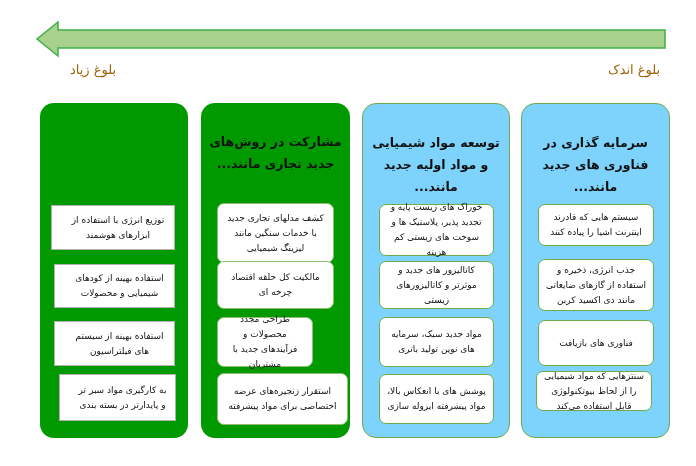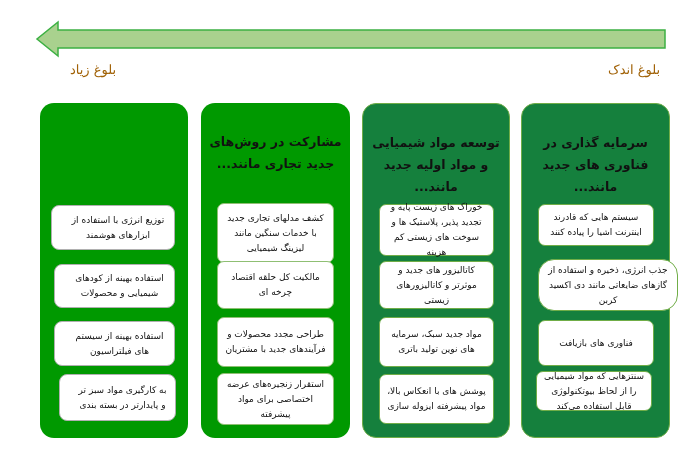--- a/index.html
+++ b/index.html
@@ -2,62 +2,62 @@
 <html><head>
 <meta charset="utf-8">
 <style>
   html, body { margin:0; padding:0; background:#ffffff; }
   body { width:696px; height:466px; position:relative; overflow:hidden;
          font-family:"DejaVu Sans", sans-serif; }
   .arrow { position:absolute; left:0; top:0; }
   .axis-label { position:absolute; top:62px; font-size:13px; color:#a16207; direction:rtl;
                 font-family:"DejaVu Serif", serif; }
   .col { position:absolute; top:103px; height:335px; border-radius:14px; box-sizing:border-box; }
-  .col.light { background:#15803d; border:1.5px solid #70ad47; }
+  .col.light { background:#7dd3fc; border:1.5px solid #70ad47; }
   .col.dark { background:#009900; border:none; }
   .col-title { position:absolute; left:6px; right:6px; text-align:center; direction:rtl;
                font-weight:bold; font-size:12.5px; line-height:22px; color:#111; }
   .item { position:absolute; background:#fff; box-sizing:border-box; display:flex;
           align-items:center; justify-content:center; text-align:center; direction:rtl;
           font-size:9px; line-height:15px; color:#111; padding:2px 6px; }
   .light .item { border:1px solid #70ad47; border-radius:7px; }
   .dark .item.rounded { border:1px solid #8fbf73; border-radius:7px; }
-  .dark .item.square { border:1px solid #b0b0b0; border-radius:8px;padding-left:16px; }
+  .dark .item.square { border:1px solid #b0b0b0; border-radius:0;padding-left:16px; }
 </style>
 </head>
 <body>
 
 <svg class="arrow" width="696" height="80">
   <polygon points="665,30 58,30 58,22 37,39 58,56 58,48 665,48" fill="#a9d18e" stroke="#3cb043" stroke-width="1.5"></polygon>
 </svg>
 <div class="axis-label" style="left:70px;">بلوغ زیاد</div>
 <div class="axis-label" style="left:608px;">بلوغ اندک</div>
 
 <div class="col light" style="left:521px; width:149px;">
   <div class="col-title" style="top:28px;">سرمایه گذاری در فناوری های جدید مانند...</div>
   <div class="item" style="left:16px; width:116px; top:100px; height:42px;">سیستم هایی که قادرند اینترنت اشیا را پیاده کنند</div>
-  <div class="item" style="left:16px; width:140px; top:155px; height:52px;border-radius:16px;">جذب انرژی، ذخیره و استفاده از گازهای ضایعاتی مانند دی اکسید کربن</div>
+  <div class="item" style="left:16px; width:116px; top:155px; height:52px;">جذب انرژی، ذخیره و استفاده از گازهای ضایعاتی مانند دی اکسید کربن</div>
   <div class="item" style="left:16px; width:116px; top:216px; height:46px;">فناوری های بازیافت</div>
   <div class="item" style="left:14px; width:116px; top:267px; height:40px;">سنتزهایی که مواد شیمیایی را از لحاظ بیوتکنولوژی قابل استفاده می‌کند</div>
 </div>
 
 <div class="col light" style="left:362px; width:148px;">
   <div class="col-title" style="top:28px;">توسعه مواد شیمیایی و مواد اولیه جدید مانند...</div>
   <div class="item" style="left:16px; width:115px; top:100px; height:52px;">خوراک های زیست پایه و تجدید پذیر، پلاستیک ها و سوخت های زیستی کم هزینه</div>
   <div class="item" style="left:16px; width:115px; top:157px; height:48px;">کاتالیزور های جدید و موثرتر و کاتالیزورهای زیستی</div>
   <div class="item" style="left:16px; width:115px; top:213px; height:50px;">مواد جدید سبک، سرمایه های نوین تولید باتری</div>
   <div class="item" style="left:16px; width:115px; top:270px; height:50px;">پوشش های با انعکاس بالا، مواد پیشرفته ایزوله سازی</div>
 </div>
 
 <div class="col dark" style="left:201px; width:149px;">
   <div class="col-title" style="top:28px;">مشارکت در روش‌های جدید تجاری مانند...</div>
   <div class="item rounded" style="left:16px; width:117px; top:100px; height:60px;">کشف مدلهای تجاری جدید با خدمات سنگین مانند لیزینگ شیمیایی</div>
   <div class="item rounded" style="left:16px; width:117px; top:158px; height:48px;">مالکیت کل حلقه اقتصاد چرخه ای</div>
-  <div class="item rounded" style="left:16px; width:117px; top:214px; height:50px;">طراحی مجدد محصولات و فرآیندهای جدید با مشتریان</div>
-  <div class="item rounded" style="left:16px; width:117px; top:270px; height:52px;">استقرار زنجیره‌های عرضه اختصاصی برای مواد پیشرفته</div>
+  <div class="item rounded" style="left:16px; width:96px; top:214px; height:50px;">طراحی مجدد محصولات و فرآیندهای جدید با مشتریان</div>
+  <div class="item rounded" style="left:16px; width:131px; top:270px; height:52px;">استقرار زنجیره‌های عرضه اختصاصی برای مواد پیشرفته</div>
 </div>
 
 <div class="col dark" style="left:40px; width:148px;">
   <div class="item square" style="left:11px; width:124px; top:102px; height:45px;">توزیع انرژی با استفاده از ابزارهای هوشمند</div>
   <div class="item square" style="left:14px; width:121px; top:161px; height:44px;">استفاده بهینه از کودهای شیمیایی و محصولات</div>
   <div class="item square" style="left:14px; width:121px; top:218px; height:45px;">استفاده بهینه از سیستم های فیلتراسیون</div>
   <div class="item square" style="left:19px; width:117px; top:271px; height:47px;">به کارگیری مواد سبز تر و پایدارتر در بسته بندی</div>
 </div>
 
 </body></html>

